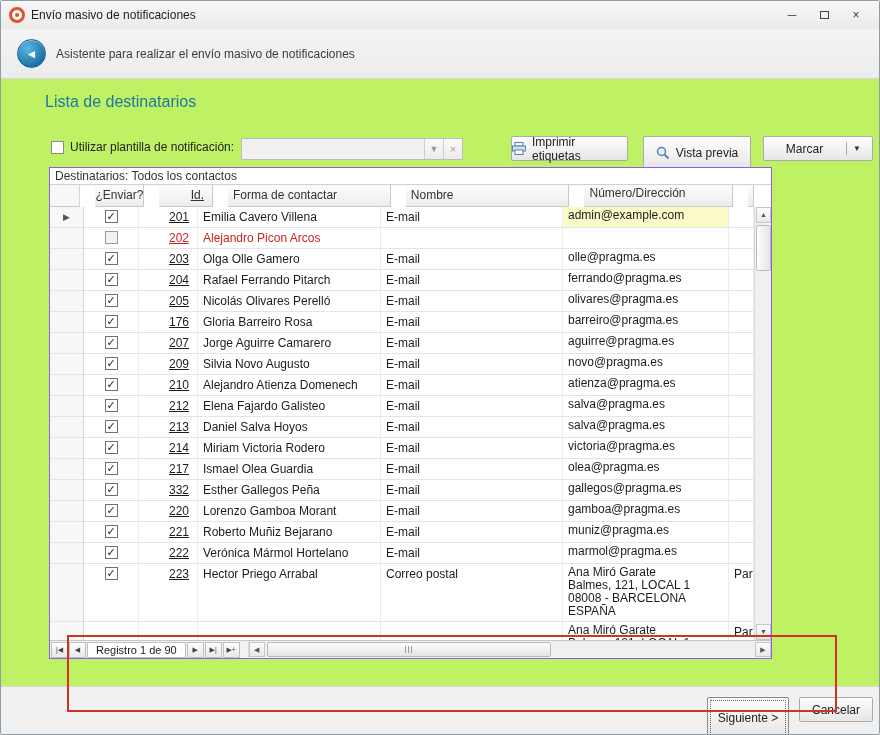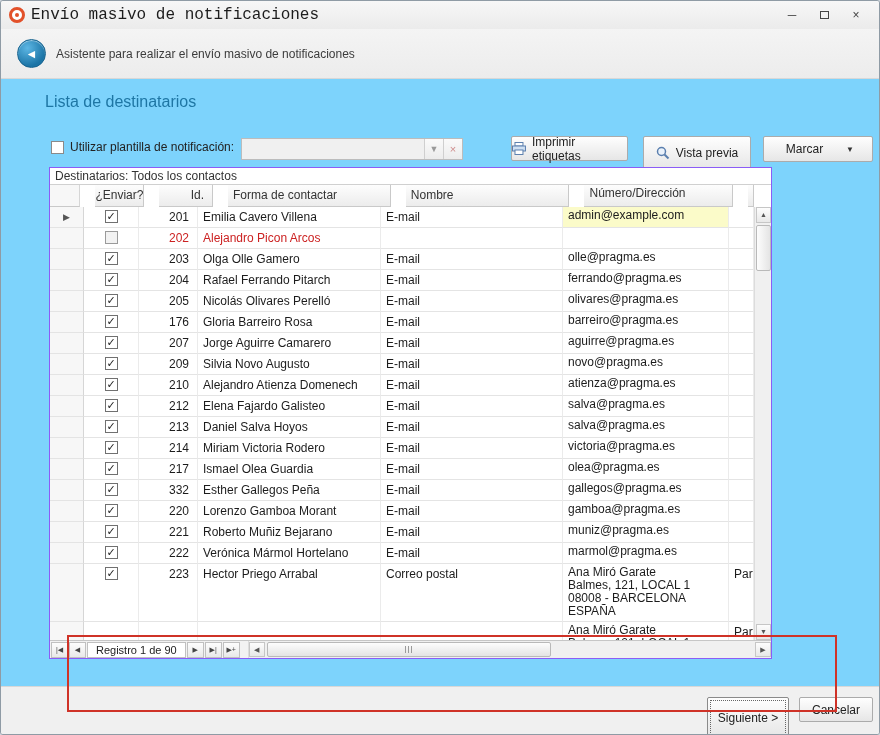--- a/index.html
+++ b/index.html
@@ -1,59 +1,59 @@
 <!DOCTYPE html>
 <html><head>
 <meta charset="utf-8">
 <style>
   html,body{margin:0;padding:0;background:#cfd6dd;font-family:"Liberation Sans","DejaVu Sans",sans-serif;}
   .window{position:relative;width:878px;height:733px;margin:0 auto;background:#f0f0f0;border:1px solid #8f9ba5;border-radius:3px;overflow:hidden;}
   
   .titlebar{position:absolute;top:0;left:0;right:0;height:28px;display:flex;align-items:center;padding:0 6px;background:linear-gradient(#f7f7f7,#ebebeb);}
   .app-icon{width:16px;height:16px;border-radius:50%;border:3px solid #e2512a;box-sizing:border-box;position:relative;margin:0 6px 0 2px;background:#fff;}
   .app-icon::after{content:"";position:absolute;left:3px;top:3px;width:4px;height:4px;border-radius:50%;background:#e2512a;}
-  .title-text{font-size:16px;color:#1c1c1c;font-family:Liberation Mono, monospace;}
+  .title-text{font-size:12px;color:#1c1c1c;}
   .win-btns{margin-left:auto;display:flex;gap:14px;align-items:center;padding-right:8px;}
   .win-btn{width:18px;height:16px;display:flex;align-items:center;justify-content:center;font-size:12px;color:#444;cursor:default;}
   .restore-glyph{width:9px;height:8px;border:1px solid #444;box-sizing:border-box;}
   
   .wizard-header{position:absolute;top:28px;left:0;right:0;height:49px;background:linear-gradient(#f4f4f4,#ececec);border-bottom:1px solid #d8d8d8;display:flex;align-items:center;padding-left:16px;}
   .back-btn{width:27px;height:27px;border-radius:50%;background:radial-gradient(circle at 35% 30%,#5cb6e4,#1b74a6 70%);border:1px solid #15628e;color:#fff;display:flex;align-items:center;justify-content:center;font-size:12px;margin-right:10px;box-shadow:inset 0 1px 1px rgba(255,255,255,.5);}
   .wizard-title{font-size:12px;color:#3c3c3c;}
   
-  .content{position:absolute;top:78px;left:0;right:0;bottom:47px;background:#7dd3fc;}
+  .content{position:absolute;top:78px;left:0;right:0;bottom:47px;background:#bef264;}
   .page-title{position:absolute;left:44px;top:14px;font-size:16px;color:#1e76a4;}
   
   .toolbar-row{position:absolute;left:0;right:0;top:57px;height:26px;}
   .chk-wrap{position:absolute;left:50px;top:4px;display:flex;align-items:center;gap:6px;font-size:12px;color:#222;}
   .chk-box{width:13px;height:13px;border:1px solid #8a8a8a;background:#fff;box-sizing:border-box;}
   .combo{position:absolute;left:240px;top:2px;width:222px;height:22px;border:1px solid #bcbcbc;background:#f0f0f0;box-sizing:border-box;display:flex;}
   .combo-text{flex:1;}
   .combo-btn{width:18px;border-left:1px solid #cfcfcf;display:flex;align-items:center;justify-content:center;font-size:9px;color:#9a9a9a;background:linear-gradient(#fafafa,#ececec);}
   .combo-x{color:#cf8d8d;font-size:11px;}
   .btn{background:linear-gradient(#fefefe,#e6e6e6);border:1px solid #ababab;border-radius:2px;font-size:12px;color:#222;display:flex;align-items:center;justify-content:center;gap:6px;box-sizing:border-box;margin-left:22px;}
   .btn-print{position:absolute;left:488px;top:0;width:117px;height:25px;}
   .btn-preview{position:absolute;left:620px;top:0;width:108px;height:34px;text-align:right;}
-  .btn-mark{position:absolute;left:740px;top:0;width:110px;height:25px;padding:12px;}
+  .btn-mark{position:absolute;left:740px;top:0;width:110px;height:25px;padding:5px;}
   .mark-main{flex:1;text-align:center;}
   .mark-arrow{width:20px;height:100%;border-left:1px solid #ababab;display:flex;align-items:center;justify-content:center;font-size:8px;color:#333;}
   
   .groupbox{position:absolute;left:48px;top:88px;width:723px;height:492px;border:1px solid #8b5cf6;box-sizing:border-box;background:#fff;}
   .group-label{position:absolute;left:5px;top:1px;font-size:12px;color:#333;}
   .grid{position:absolute;left:0;top:16px;right:0;bottom:18px;border-top:1px solid #d0d0d0;}
   .grid-header{position:absolute;left:0;top:0;right:17px;height:22px;display:flex;gap:15px;}
   .hcell{background:linear-gradient(#fdfdfd,#ececec);border-right:1px solid #c9c9c9;border-bottom:1px solid #c9c9c9;font-size:12px;color:#333;padding:3px 0 0 5px;box-sizing:border-box;overflow:hidden;white-space:nowrap;}
   .grid-body{position:absolute;left:0;top:22px;right:17px;bottom:0;overflow:hidden;}
   .grid-row{display:flex;height:21px;box-sizing:border-box;}
   .grid-row.tall-row{height:58px;}
   .grid-row.partial-row{height:21px;overflow:hidden;}
   .cell{border-right:1px solid #ebebeb;border-bottom:1px solid #e4e4e4;font-size:12px;color:#1c1c1c;padding:3px 0 0 5px;box-sizing:border-box;overflow:hidden;white-space:nowrap;}
   .c-ind{width:34px;background:#f7f7f7;border-right:1px solid #d6d6d6;color:#555;font-size:9px;text-align:center;padding:5px 0 0 0;}
   .c-send{width:55px;display:flex;align-items:flex-start;justify-content:center;padding:3px 0 0 0;}
-  .c-id{width:59px;text-align:right;padding-right:8px;padding-left:0;}
+  .c-id{width:59px;text-align:right;padding-right:8px;padding-left:0;text-decoration:underline;}
   .c-name{width:183px;}
   .c-method{width:182px;}
   .c-addr{width:166px;white-space:pre-line;line-height:13px;padding-top:2px;}
   .c-com{flex:1;}
   .cb{width:13px;height:13px;border:1px solid #707070;background:#fff;box-sizing:border-box;font-size:11px;line-height:11px;text-align:center;color:#222;}
   .red-row .c-id,.red-row .c-name{color:#cc2222;}
   .red-row .cb{border-color:#9a9a9a;background:#f2f2f2;}
   .hl-yellow{background:#fbfbc9;}
   
   .vscroll{position:absolute;top:22px;right:0;bottom:0;width:17px;background:#f0f0f0;border-left:1px solid #dcdcdc;box-sizing:border-box;}

